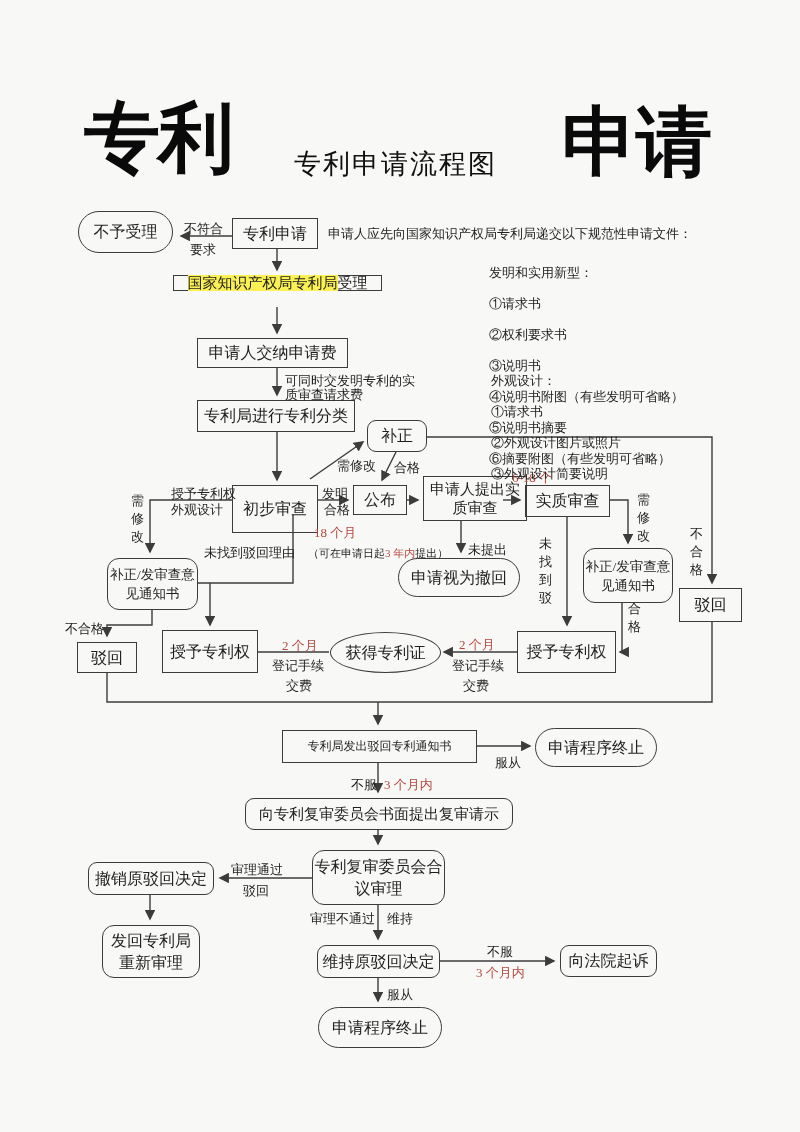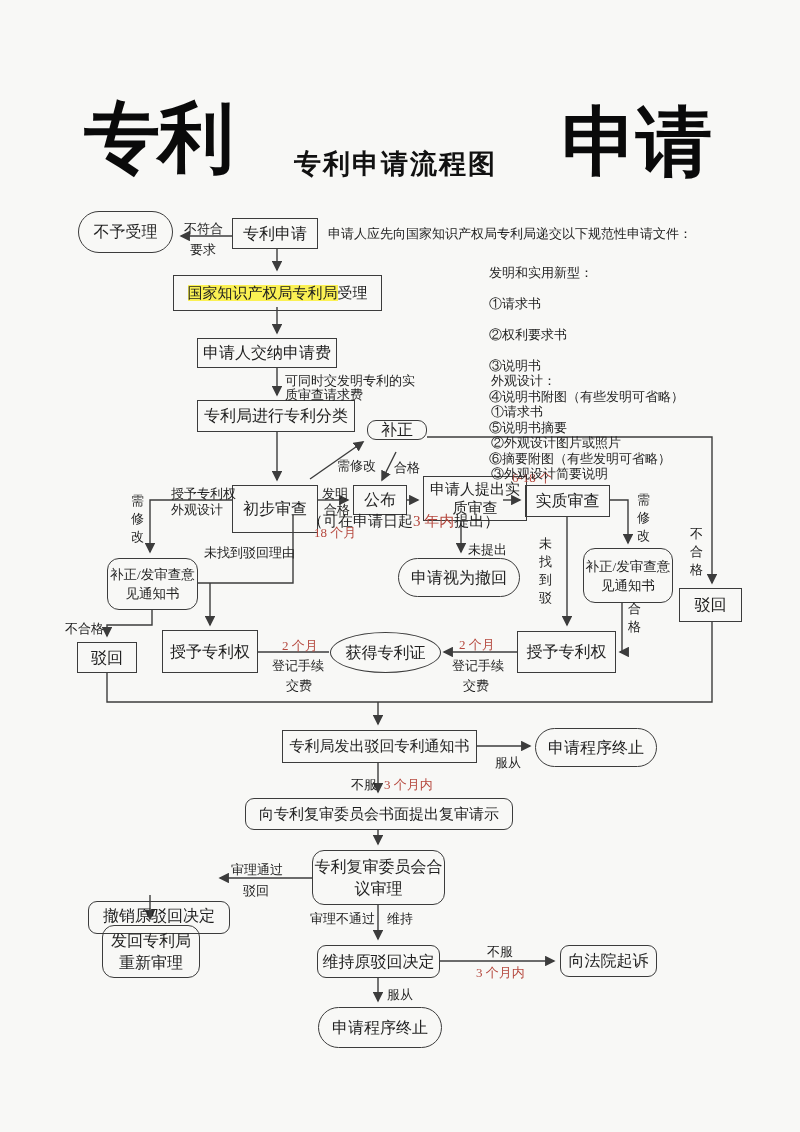--- a/index.html
+++ b/index.html
@@ -1,19 +1,19 @@
 <!DOCTYPE html>
 <html><head>
 <meta charset="utf-8">
 <style>
   html,body{margin:0;padding:0;}
   body{width:800px;height:1132px;background:#f8f8f6;font-family:"Liberation Serif","DejaVu Serif",serif;color:#1f1f1f;}
   #stage{position:relative;width:800px;height:1132px;overflow:hidden;}
   .bigchar{position:absolute;font-family:"Liberation Sans","DejaVu Sans",sans-serif;font-weight:800;font-size:76px;letter-spacing:-2px;color:#0a0a0a;}
-  .charttitle{position:absolute;font-weight:bold;font-size:27px;color:#111;letter-spacing:2px;}
+  .charttitle{position:absolute;font-weight:normal;font-size:27px;color:#111;letter-spacing:2px;}
   svg.edges{position:absolute;left:0;top:0;width:800px;height:1132px;}
   .node{position:absolute;border:1.4px solid #3c3c3c;display:flex;align-items:center;justify-content:center;text-align:center;font-size:16px;line-height:1.12;box-sizing:border-box;background:transparent;}
   .rect{border-radius:0;}
   .round{border-radius:9px;}
   .round2{border-radius:12px;}
   .stadium{border-radius:21px;}
   .ellipse{border-radius:50%;}
   .lbl{position:absolute;font-size:13px;white-space:nowrap;color:#1f1f1f;}
   .red{color:#b5483e;}
   .v{width:17px;word-break:break-all;white-space:normal;line-height:18px;text-align:center;}
@@ -67,60 +67,60 @@
       <path marker-end="url(#arr)" d="M312,878 H220"></path>
       <path marker-end="url(#arr)" d="M150,895 V919"></path>
       <path marker-end="url(#arr)" d="M378,905 V939"></path>
       <path marker-end="url(#arr)" d="M440,961 H554"></path>
       <path marker-end="url(#arr)" d="M378,978 V1001"></path>
     </g>
   </svg>
 
   <div class="node stadium" style="left:78px;top:211px;width:95px;height:42px;">不予受理</div>
   <div class="node rect" style="left:232px;top:218px;width:86px;height:31px;">专利申请</div>
-  <div class="node rect" style="left:173px;top:275px;width:209px;height:36px;font-size:15px;">
+  <div class="node rect" style="left:173px;top:275px;width:209px;height:16px;font-size:15px;">
       <span><span class="hl">国家知识产权局专利局</span><span>受理</span></span>
     </div>
-  <div class="node rect" style="left:197px;top:338px;width:140px;height:30px;">申请人交纳申请费</div>
+  <div class="node rect" style="left:197px;top:338px;width:151px;height:30px;">申请人交纳申请费</div>
   <div class="node rect" style="left:197px;top:400px;width:158px;height:32px;">专利局进行专利分类</div>
-  <div class="node round" style="left:367px;top:420px;width:60px;height:20px;">补正</div>
+  <div class="node round" style="left:367px;top:420px;width:60px;height:32px;">补正</div>
   <div class="node rect" style="left:232px;top:485px;width:86px;height:48px;">初步审查</div>
   <div class="node rect" style="left:353px;top:485px;width:54px;height:30px;">公布</div>
   <div class="node rect wrap" style="left:423px;top:476px;width:104px;height:45px;font-size:15px;line-height:19px;">申请人提出实质审查</div>
   <div class="node rect" style="left:525px;top:485px;width:85px;height:32px;">实质审查</div>
   <div class="node round2 wrap" style="left:583px;top:548px;width:90px;height:55px;font-size:13.5px;line-height:19px;">补正/发审查意见通知书</div>
   <div class="node rect" style="left:679px;top:588px;width:63px;height:34px;">驳回</div>
   <div class="node stadium" style="left:398px;top:558px;width:122px;height:39px;">申请视为撤回</div>
   <div class="node round2 wrap" style="left:107px;top:558px;width:91px;height:52px;font-size:13.5px;line-height:19px;">补正/发审查意见通知书</div>
   <div class="node rect" style="left:77px;top:642px;width:60px;height:31px;">驳回</div>
   <div class="node rect" style="left:162px;top:630px;width:96px;height:43px;">授予专利权</div>
   <div class="node ellipse" style="left:330px;top:632px;width:111px;height:41px;">获得专利证</div>
   <div class="node rect" style="left:517px;top:631px;width:99px;height:42px;">授予专利权</div>
-  <div class="node rect" style="left:282px;top:730px;width:195px;height:33px;font-size:15px;">专利局发出驳回专利通知书</div>
+  <div class="node rect" style="left:282px;top:730px;width:195px;height:33px;font-size:12px;">专利局发出驳回专利通知书</div>
   <div class="node stadium" style="left:535px;top:728px;width:122px;height:39px;">申请程序终止</div>
   <div class="node round" style="left:245px;top:798px;width:268px;height:32px;font-size:15px;">向专利复审委员会书面提出复审请示</div>
   <div class="node round2 wrap" style="left:312px;top:850px;width:133px;height:55px;line-height:22px;">专利复审委员会合议审理</div>
-  <div class="node round" style="left:88px;top:901px;width:142px;height:33px;font-family:Liberation Mono, monospace;">撤销原驳回决定</div>
+  <div class="node round" style="left:88px;top:862px;width:126px;height:33px;">撤销原驳回决定</div>
   <div class="node round2 wrap" style="left:102px;top:925px;width:98px;height:53px;line-height:22px;padding:0 5px;">发回专利局重新审理</div>
   <div class="node round" style="left:317px;top:945px;width:123px;height:33px;">维持原驳回决定</div>
   <div class="node round" style="left:560px;top:945px;width:97px;height:32px;">向法院起诉</div>
   <div class="node stadium" style="left:318px;top:1007px;width:124px;height:41px;">申请程序终止</div>
 
   <div class="lbl" style="left:184px;top:220px;text-align:right;">不符合</div>
   <div class="lbl" style="left:190px;top:241px;">要求</div>
   <div class="lbl wrap" style="left:285px;top:374px;width:134px;line-height:14px;white-space:normal;">可同时交发明专利的实质审查请求费</div>
   <div class="lbl" style="left:337px;top:457px;">需修改</div>
   <div class="lbl" style="left:394px;top:459px;">合格</div>
   <div class="lbl" style="left:171px;top:485px;">授予专利权</div>
   <div class="lbl" style="left:171px;top:501px;">外观设计</div>
   <div class="lbl v" style="left:129px;top:492px;">需修改</div>
   <div class="lbl" style="left:322px;top:485px;">发明</div>
   <div class="lbl" style="left:324px;top:501px;">合格</div>
   <div class="lbl red" style="left:314px;top:524px;">18 个月</div>
-  <div class="lbl" style="left:308px;top:512px;font-size:15px;"><span>（可在申请日起</span><span class="red">3 年内</span><span>提出）</span></div>
+  <div class="lbl" style="left:308px;top:546px;font-size:11px;"><span>（可在申请日起</span><span class="red">3 年内</span><span>提出）</span></div>
   <div class="lbl" style="left:468px;top:541px;">未提出</div>
   <div class="lbl red" style="left:512px;top:469px;">6-18 个</div>
   <div class="lbl v" style="left:635px;top:491px;">需修改</div>
   <div class="lbl v" style="left:537px;top:535px;">未找到驳</div>
   <div class="lbl v" style="left:688px;top:525px;">不合格</div>
   <div class="lbl" style="left:204px;top:544px;">未找到驳回理由</div>
   <div class="lbl" style="left:65px;top:620px;">不合格</div>
   <div class="lbl v" style="left:626px;top:600px;">合格</div>
   <div class="lbl red" style="left:282px;top:637px;">2 个月</div>
   <div class="lbl" style="left:272px;top:657px;">登记手续</div>

